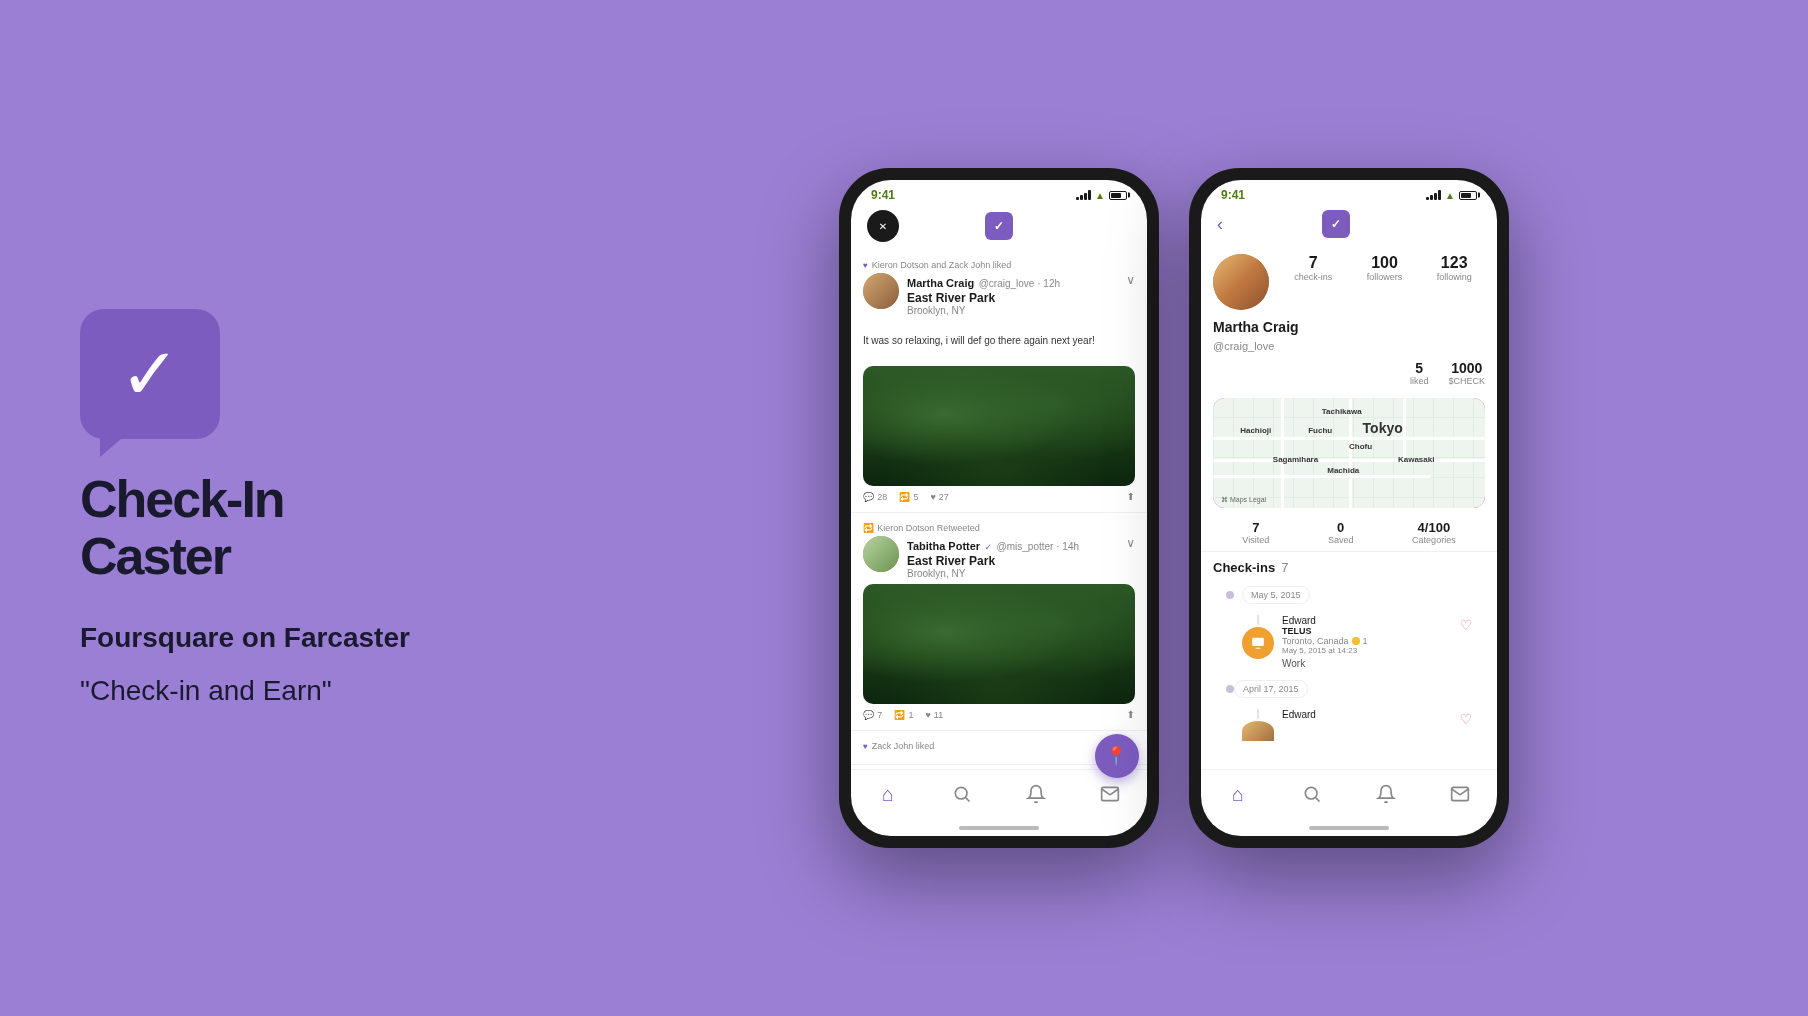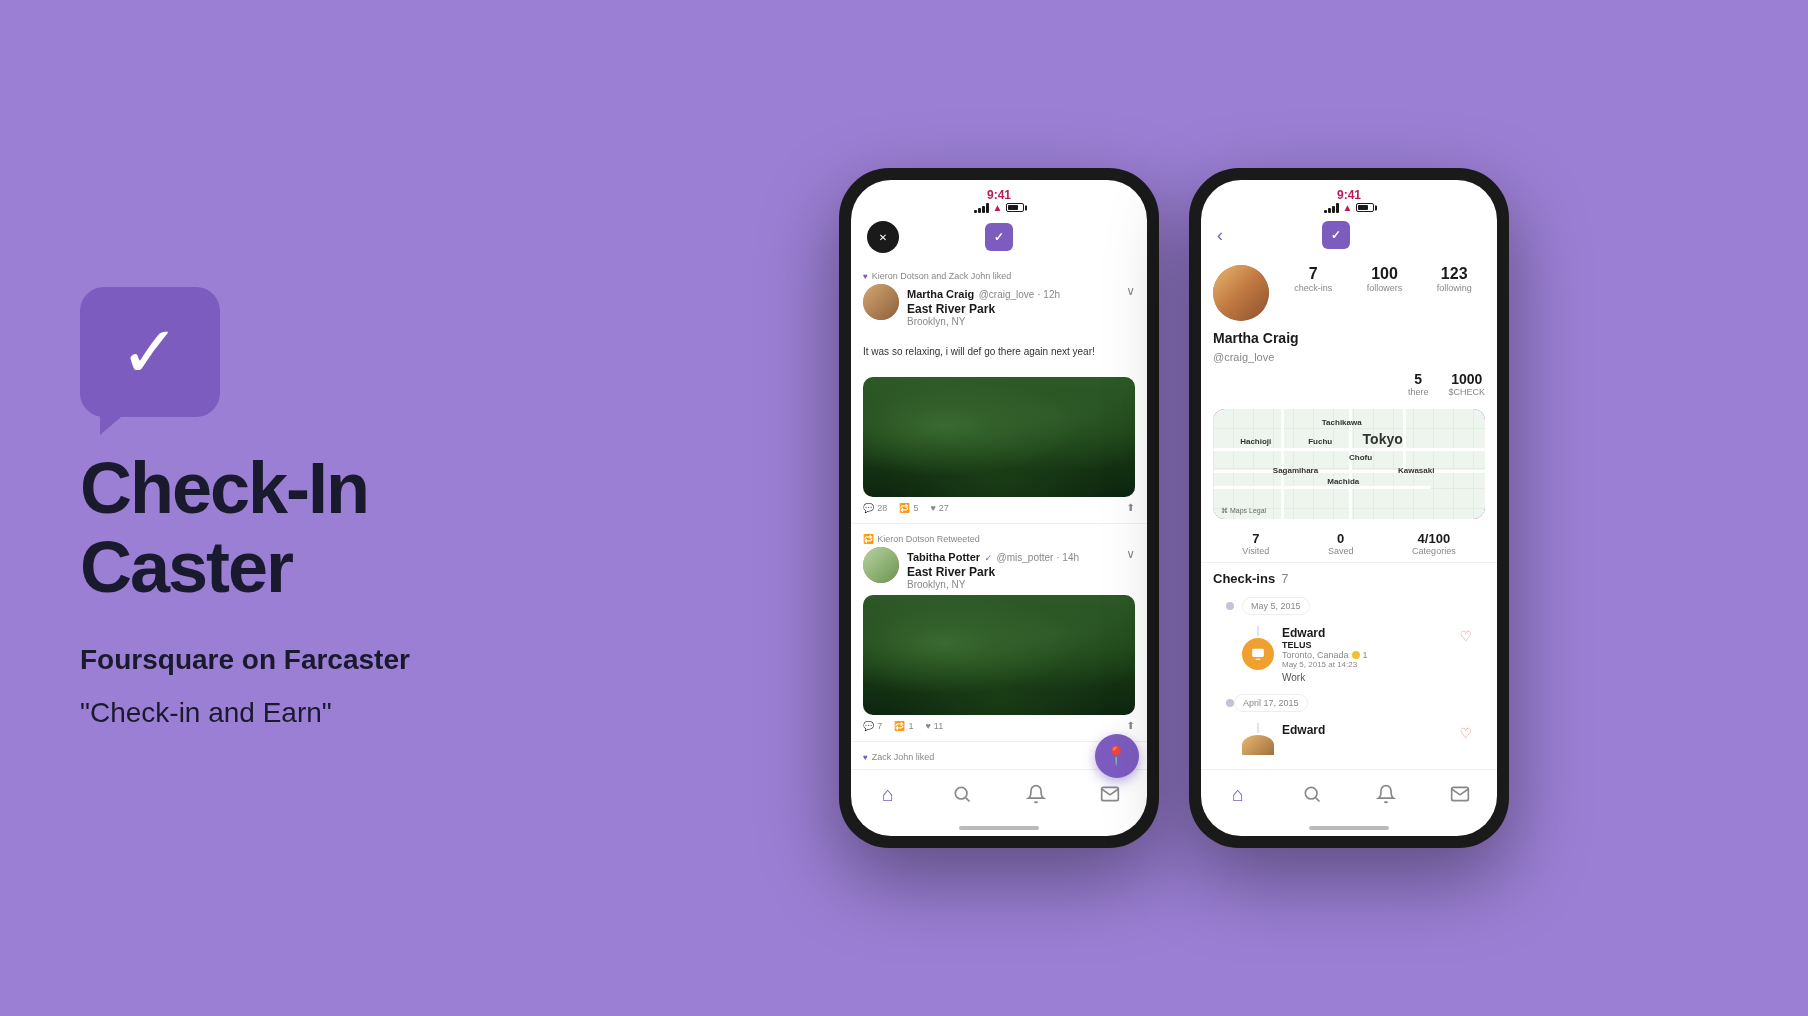--- a/index.html
+++ b/index.html
@@ -45,21 +45,21 @@
       bottom: -18px;
       left: 20px;
       width: 0;
       height: 0;
       border-left: 0px solid transparent;
       border-right: 28px solid transparent;
       border-top: 24px solid #7c5cbf;
     }
 
     .app-title {
-      font-size: 72px;
+      font-size: 52px;
       font-weight: 900;
       color: #1a1a2e;
       line-height: 1.1;
       letter-spacing: -2px;
     }
 
     .app-subtitle {
       font-size: 28px;
       font-weight: 600;
       color: #1a1a2e;
@@ -104,23 +104,22 @@
     }
 
     
     .status-bar {
       display: flex;
       justify-content: space-between;
       align-items: center;
       padding: 8px 20px 4px;
       font-size: 12px;
       font-weight: 600;
-      color: #be185d;
+      color: #4d7c0f;
       flex-shrink: 0;
-      flex-direction: column;
     }
 
     .status-icons {
       display: flex;
       gap: 4px;
       align-items: center;
     }
 
     .signal-bars {
       display: flex;
@@ -577,22 +576,22 @@
       color: white;
       font-size: 14px;
       flex-shrink: 0;
     }
 
     .checkin-info {
       flex: 1;
     }
 
     .checkin-name-row {
-      font-size: 12px;
-      font-weight: 700;
+      font-size: 10px;
+      font-weight: 400;
       color: #1a1a1a;
     }
 
     .checkin-sub {
       font-size: 9px;
       color: #1a1a1a;
       font-weight: 600;
     }
 
     .checkin-loc {
@@ -859,21 +858,21 @@
         </div>
 
         <div class="profile-name-row">
           <span class="profile-name">Martha Craig</span><br>
           <span class="profile-handle">@craig_love</span>
         </div>
 
         <div style="display:flex;justify-content:flex-end;gap:20px;padding:4px 12px 6px;">
           <div class="profile-badge-stat">
             <div class="profile-badge-number">5</div>
-            <div class="profile-badge-label">there</div>
+            <div class="profile-badge-label">liked</div>
           </div>
           <div class="profile-badge-stat">
             <div class="profile-badge-number">1000</div>
             <div class="profile-badge-label">$CHECK</div>
           </div>
         </div>
 
         <div class="map-container">
           <div class="map-bg">
 

